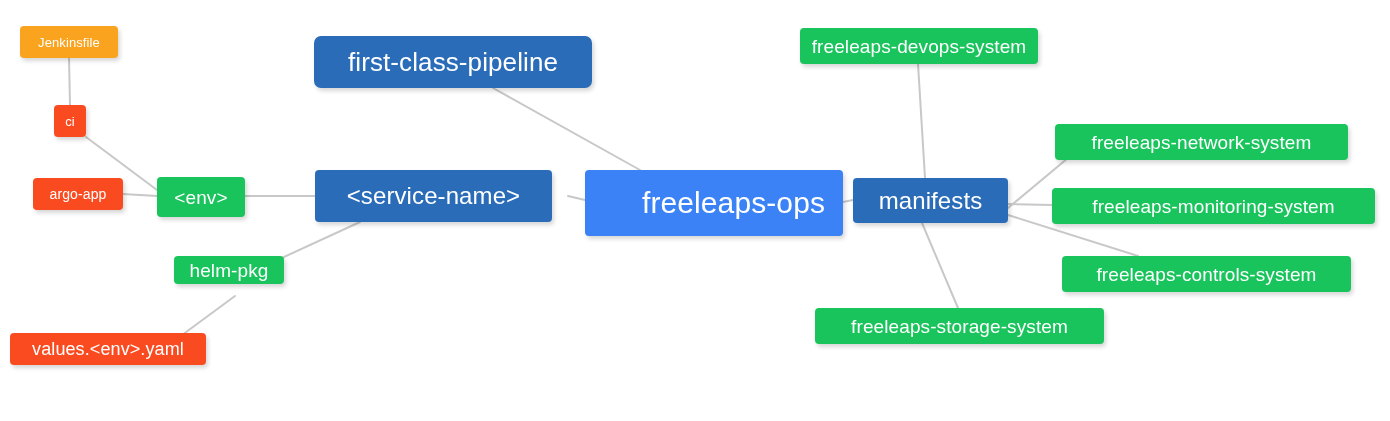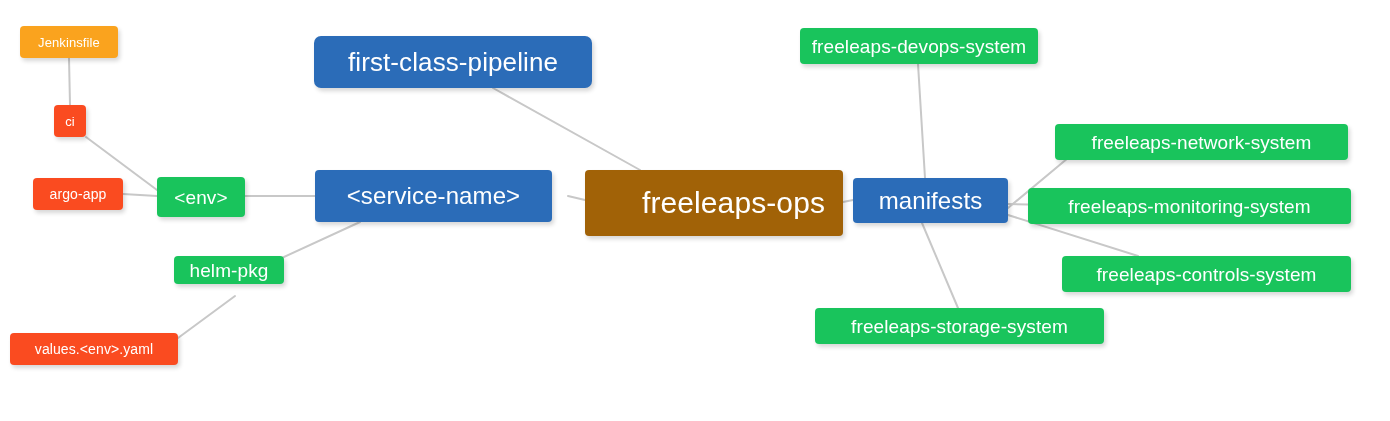--- a/index.html
+++ b/index.html
@@ -38,21 +38,21 @@
     line-height: 1;
     letter-spacing: 0.1px;
     box-shadow: 2px 3px 4px rgba(0,0,0,0.16);
     text-align: center;
     z-index: 2;
   }
   .node span {
     display: block;
   }
   
-  .c-root   { background: #a16207; padding-left: 39px; }
+  .c-root   { background: #3b82f6; padding-left: 39px; }
   .c-blue   { background: #2b6cb8; }
   .c-green  { background: #19c45c; }
   .c-orange { background: #faa31e; }
   .c-red    { background: #fa4b20; }
 </style>
 </head>
 <body>
 
 <div id="canvas">
   <svg id="edges" viewBox="0 0 1390 421" preserveAspectRatio="none">
@@ -80,42 +80,42 @@
       </div>
       <div class="node c-red" style="left: 33px; top: 178px; width: 90px; height: 32px; font-size: 14px;">
         <span>argo-app</span>
       </div>
       <div class="node c-green" style="left: 157px; top: 177px; width: 88px; height: 40px; font-size: 19px;">
         <span>&lt;env&gt;</span>
       </div>
       <div class="node c-green" style="left: 150px; top: 256px; width: 110px; height: 28px; font-size: 19px; margin-left: 24px;">
         <span>helm-pkg</span>
       </div>
-      <div class="node c-red" style="left: 10px; top: 333px; width: 168px; height: 32px; font-size: 14px; text-align: center;">
+      <div class="node c-red" style="left: 10px; top: 333px; width: 196px; height: 32px; font-size: 18px; text-align: center;">
         <span>values.&lt;env&gt;.yaml</span>
       </div>
       <div class="node c-blue" style="left: 314px; top: 36px; width: 278px; height: 52px; font-size: 26px; border-radius: 7px;">
         <span>first-class-pipeline</span>
       </div>
       <div class="node c-blue" style="left: 315px; top: 170px; width: 237px; height: 52px; font-size: 24px;">
         <span>&lt;service-name&gt;</span>
       </div>
       <div class="node c-root" style="left: 585px; top: 170px; width: 258px; height: 66px; font-size: 30px;">
         <span>freeleaps-ops</span>
       </div>
       <div class="node c-blue" style="left: 853px; top: 178px; width: 155px; height: 45px; font-size: 24px;">
         <span>manifests</span>
       </div>
       <div class="node c-green" style="left: 800px; top: 28px; width: 238px; height: 36px; font-size: 19px;">
         <span>freeleaps-devops-system</span>
       </div>
       <div class="node c-green" style="left: 1055px; top: 112px; width: 293px; height: 36px; font-size: 19px; margin-top: 12px;">
         <span>freeleaps-network-system</span>
       </div>
-      <div class="node c-green" style="left: 1028px; top: 188px; width: 323px; height: 36px; font-size: 19px;">
+      <div class="node c-green" style="left: 1052px; top: 188px; width: 323px; height: 36px; font-size: 19px;">
         <span>freeleaps-monitoring-system</span>
       </div>
       <div class="node c-green" style="left: 1062px; top: 256px; width: 289px; height: 36px; font-size: 19px;">
         <span>freeleaps-controls-system</span>
       </div>
       <div class="node c-green" style="left: 815px; top: 308px; width: 289px; height: 36px; font-size: 19px;">
         <span>freeleaps-storage-system</span>
       </div>
     </div>
 </div>

